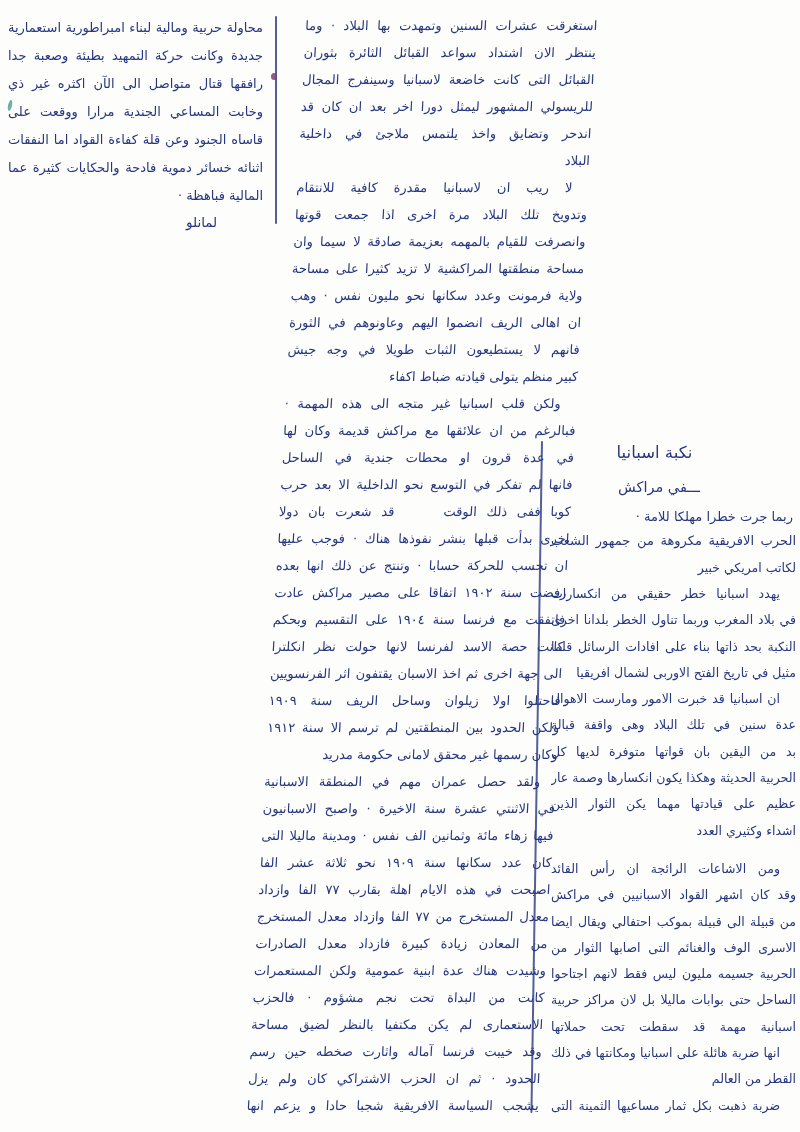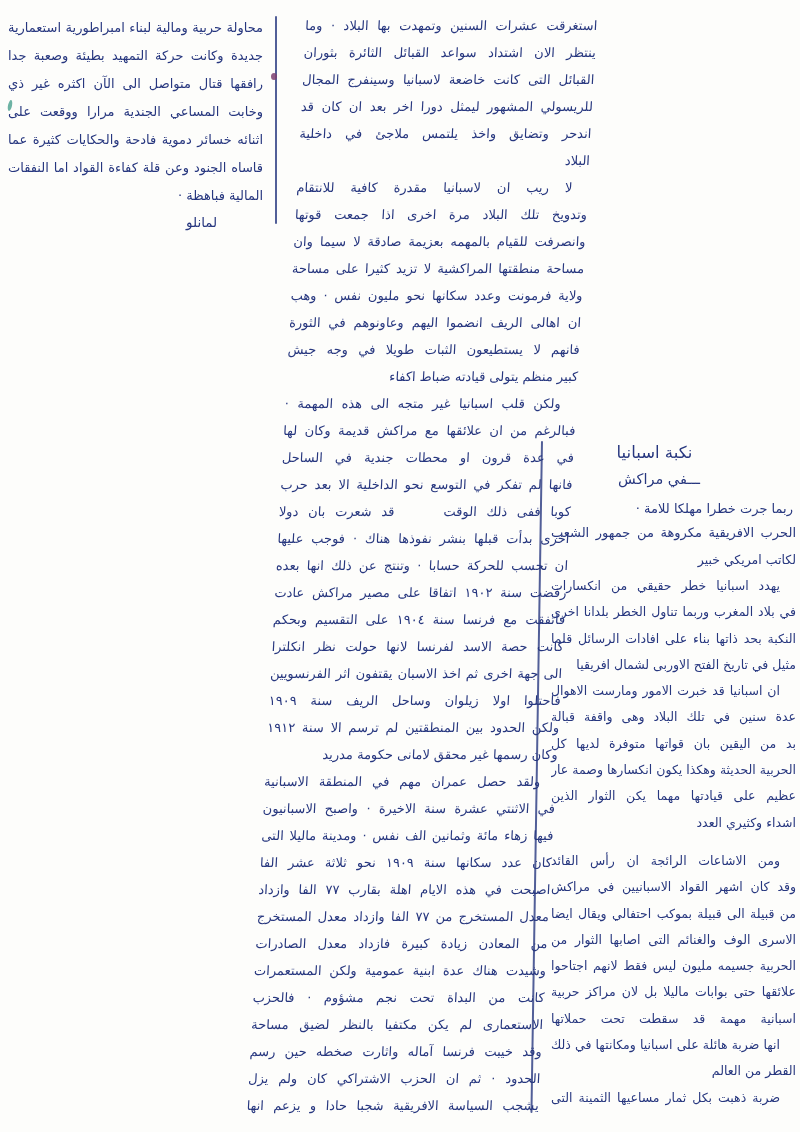--- a/index.html
+++ b/index.html
@@ -59,21 +59,21 @@
   .right-col{
     left:551px;top:441px;width:245px;
     font-size:12.5px;letter-spacing:-0.2px;
   }
   .right-col .line{height:26.3px;line-height:26.3px;}
   .article-title{
     font-size:16.5px;height:24px;line-height:24px;
     text-align:center;padding-right:38px;
   }
   .article-subtitle{
-    font-size:14.5px;height:24px;line-height:24px;margin-top:2px;
+    font-size:14.5px;height:24px;line-height:24px;margin-top:10px;
     text-align:right;padding-right:96px;
   }
   .deck-1{
     margin-top:6px;height:24px;line-height:24px;
     padding-right:3px;font-size:13px;
   }
   .deck-2{
     height:24px;line-height:24px;font-size:13px;
     text-align:justify;text-align-last:justify;overflow:hidden;
   }
@@ -92,22 +92,22 @@
 
 <div class="page">
 
   <div class="col left-block">
     <div>
         <div class="para">
           <div class="line">محاولة حربية ومالية لبناء امبراطورية استعمارية</div>
           <div class="line">جديدة وكانت حركة التمهيد بطيئة وصعبة جدا</div>
           <div class="line">رافقها قتال متواصل الى الآن اكثره غير ذي اهمية</div>
           <div class="line">وخابت المساعي الجندية مرارا ووقعت على الاسبان في</div>
+          <div class="line">قاساه الجنود وعن قلة كفاءة القواد اما النفقات</div>
           <div class="line">اثنائه خسائر دموية فادحة والحكايات كثيرة عما</div>
-          <div class="line">قاساه الجنود وعن قلة كفاءة القواد اما النفقات</div>
           <div class="line end">المالية فباهظة ·</div>
         </div>
       </div>
     <div class="signature">لمانلو</div>
   </div>
 
   <div class="rule rule-1"></div>
   <div class="rule rule-2"></div>
 
   <div class="col center-col">
@@ -182,21 +182,21 @@
           <div class="line">الحربية الحديثة وهكذا يكون انكسارها وصمة عار</div>
           <div class="line">عظيم على قيادتها مهما يكن الثوار الذين حاربوها</div>
           <div class="line end">اشداء وكثيري العدد</div>
         </div>
         <div class="para gap">
           <div class="line indent">ومن الاشاعات الرائجة ان رأس القائد سلفستر</div>
           <div class="line">وقد كان اشهر القواد الاسبانيين في مراكش ينقل</div>
           <div class="line">من قبيلة الى قبيلة بموكب احتفالي ويقال ايضا ان</div>
           <div class="line">الاسرى الوف والغنائم التى اصابها الثوار من المعدات</div>
           <div class="line">الحربية جسيمه مليون ليس فقط لانهم اجتاحوا</div>
-          <div class="line">علائقها حتى بوابات ماليلا بل لان مراكز حربية</div>
+          <div class="line">الساحل حتى بوابات ماليلا بل لان مراكز حربية</div>
           <div class="line end">اسبانية مهمة قد سقطت تحت حملاتها وحصاراتها</div>
         </div>
         <div class="para">
           <div class="line indent">انها ضربة هائلة على اسبانيا ومكانتها في ذلك</div>
           <div class="line end">القطر من العالم</div>
         </div>
         <div class="para">
           <div class="line indent">ضربة ذهبت بكل ثمار مساعيها الثمينة التى</div>
         </div>
       </div>

